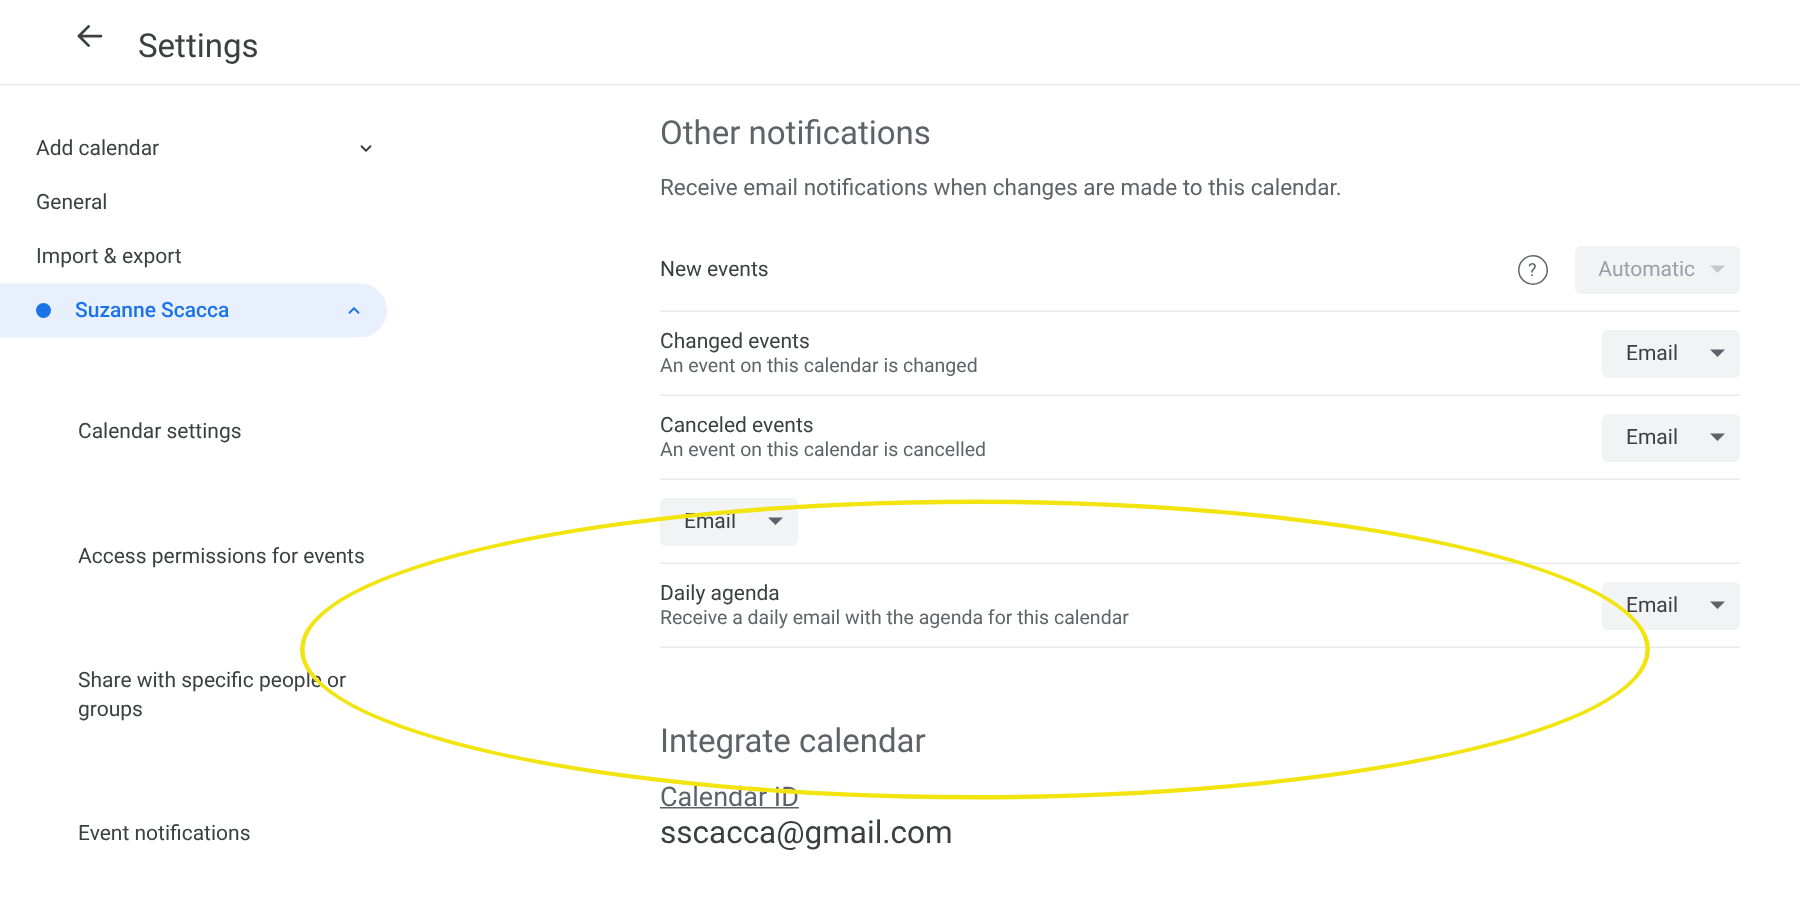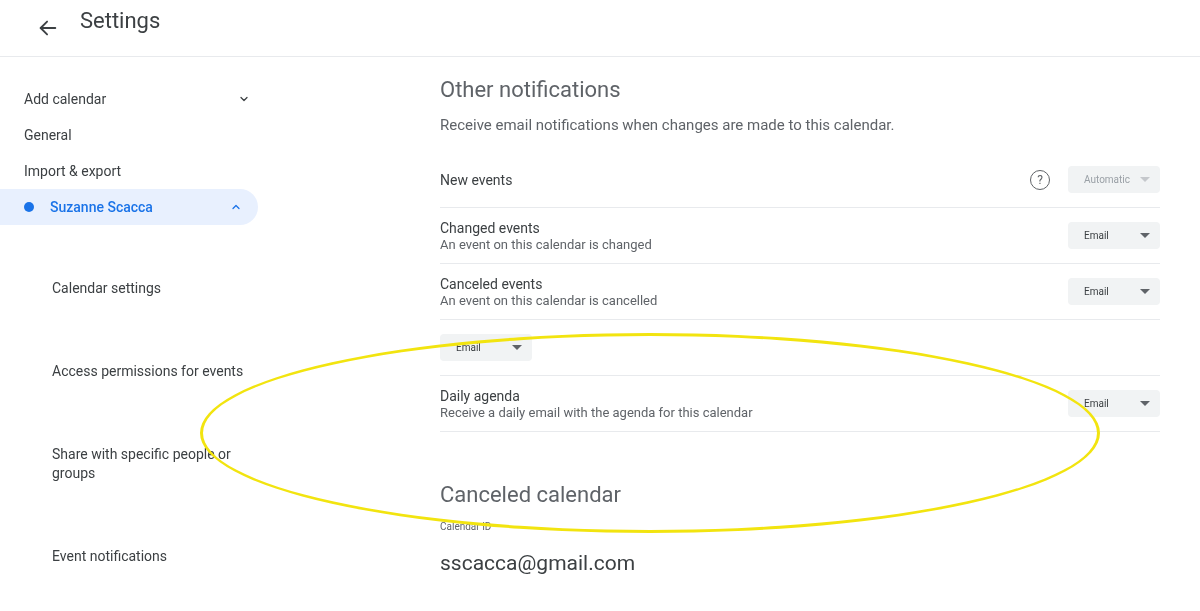--- a/index.html
+++ b/index.html
@@ -8,23 +8,24 @@
     font-size: 14px;
     color: #3c4043;
     background: #fff;
     width: 1200px;
     height: 611px;
     overflow: hidden;
     position: relative;
   }
   .header {
     display: flex;
-    align-items: flex-start;
+    align-items: flex-end;
     padding: 8px 16px 12px 28px;
     height: 56px;
+    margin-left: 12px;
   }
   .back-btn {
     width: 40px; height: 40px;
     display: flex; align-items: center; justify-content: center;
     border-radius: 50%;
     cursor: pointer;
     margin-right: 12px;
   }
   .page-title {
     font-size: 22px;
@@ -145,21 +146,21 @@
     font-size: 12px;
     color: #5f6368;
     margin: 0 18px;
     cursor: pointer;
     flex-shrink: 0;
   }
   .dropdown {
     background: #f1f3f4;
     border-radius: 4px;
     padding: 8px 10px 8px 16px;
-    font-size: 10px;
+    font-size: 14px;
     color: #3c4043;
     display: flex;
     align-items: center;
     cursor: pointer;
     min-width: 92px;
     flex-shrink: 0;
   }
   .dropdown .dd-label { flex: 1; }
   .dropdown.disabled {
     color: #9aa0a6;
@@ -169,23 +170,24 @@
     width: 0; height: 0;
     border-left: 5px solid transparent;
     border-right: 5px solid transparent;
     border-top: 5px solid #5f6368;
     margin-left: 10px;
   }
   .dropdown.disabled .arrow-down { border-top-color: #c5c8cc; }
   .chev svg { display:block; }
   .integrate-section { margin-top: 50px; }
   .field-label {
-    font-size: 10px;
-    color: #5f6368;
-    margin-bottom: 19px;
+    font-size: 18px;
+    color: #5f6368;
+    margin-bottom: 2px;
+    text-decoration: underline;
   }
   .field-value {
     font-size: 21px;
     color: #3c4043;
   }
   .annotation-ellipse {
     position: absolute;
     border: 3px solid #f2e40f;
     border-radius: 50%;
     pointer-events: none;
@@ -307,21 +309,21 @@
         <div class="row-title">Daily agenda</div>
         <div class="row-sub">Receive a daily email with the agenda for this calendar</div>
       </div>
       <div class="dropdown">
         <span class="dd-label">Email</span>
         <span class="arrow-down"></span>
       </div>
     </div>
 
     <div class="integrate-section">
-      <div class="section-heading">Canceled calendar</div>
+      <div class="section-heading">Integrate calendar</div>
       <div class="field-label">Calendar ID</div>
       <div class="field-value">sscacca@gmail.com</div>
     </div>
 
     <div class="annotation-ellipse"></div>
 
   </div>
 
 </div>
 

